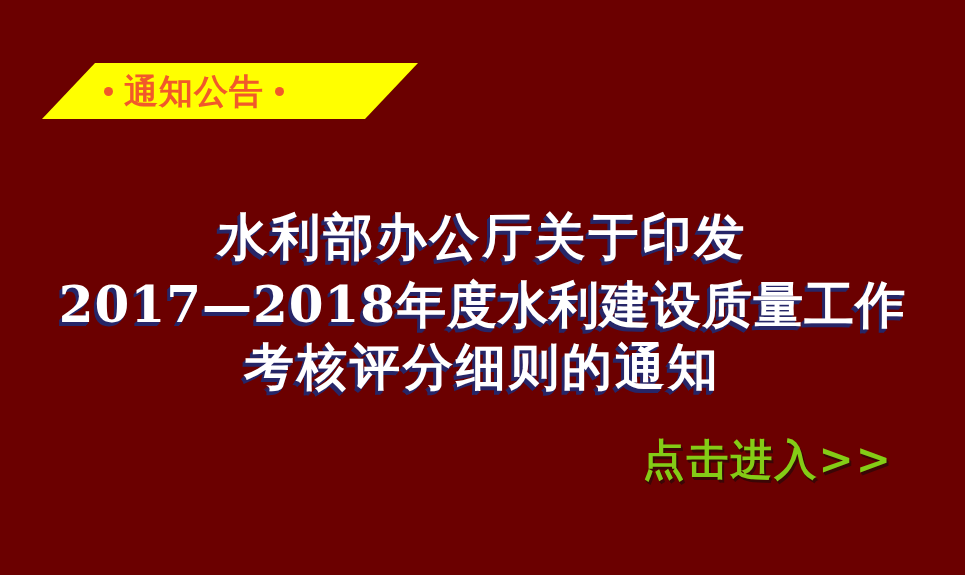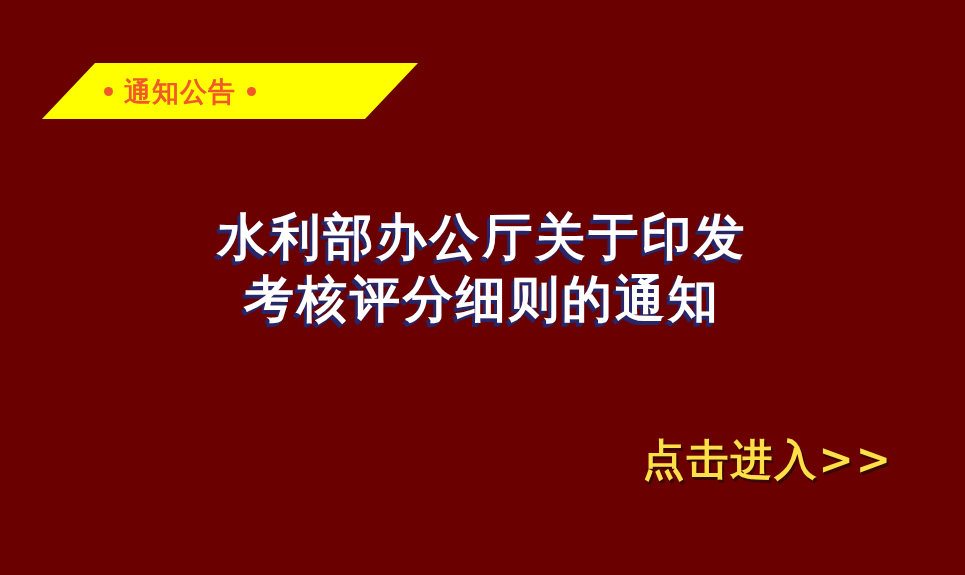--- a/index.html
+++ b/index.html
@@ -39,21 +39,21 @@
     width: 376px;
     height: 56px;
     display: flex;
     align-items: center;
     justify-content: flex-start;
     padding-left: 62px;
     box-sizing: border-box;
     color: #f1592a;
     font-family: "DejaVu Sans", "Liberation Sans", sans-serif;
     font-weight: bold;
-    font-size: 27px;
+    font-size: 34px;
     letter-spacing: 1px;
     white-space: nowrap;
   }
   .ribbon-dot {
     display: inline-block;
     width: 9px;
     height: 9px;
     border-radius: 50%;
     background: #f1592a;
     vertical-align: middle;
@@ -88,21 +88,21 @@
   }
   .hl-1 { font-size: 50px; letter-spacing: 3px; }
   .hl-2 { font-size: 50px; letter-spacing: 1px; margin-top: 18px; }
   .hl-3 { font-size: 50px; letter-spacing: 3px; margin-top: 12px; }
 
   
   .enter-link {
     position: absolute;
     right: 72px;
     top: 432px;
-    color: #fde047;
+    color: #84cc16;
     font-family: "DejaVu Serif", "Liberation Serif", serif;
     font-weight: bold;
     font-size: 42px;
     letter-spacing: 2px;
     white-space: nowrap;
     text-shadow:
       2px 3px 0 #3a0606,
       1px 2px 0 #3a0606;
     cursor: pointer;
     user-select: none;
@@ -117,18 +117,19 @@
     <div class="ribbon-shape"></div>
     <div class="ribbon-label">
       <span class="ribbon-dot"></span>
       <span class="ribbon-text">通知公告</span>
       <span class="ribbon-dot"></span>
     </div>
   </div>
 
   <div class="headline">
     <span class="headline-line hl-1">水利部办公厅关于印发</span>
+    <span class="headline-line hl-2">2017—2018年度水利建设质量工作</span>
     <span class="headline-line hl-3">考核评分细则的通知</span>
   </div>
 
   <div class="enter-link">点击进入&gt;&gt;</div>
 
 </div>
 
 </body></html>

